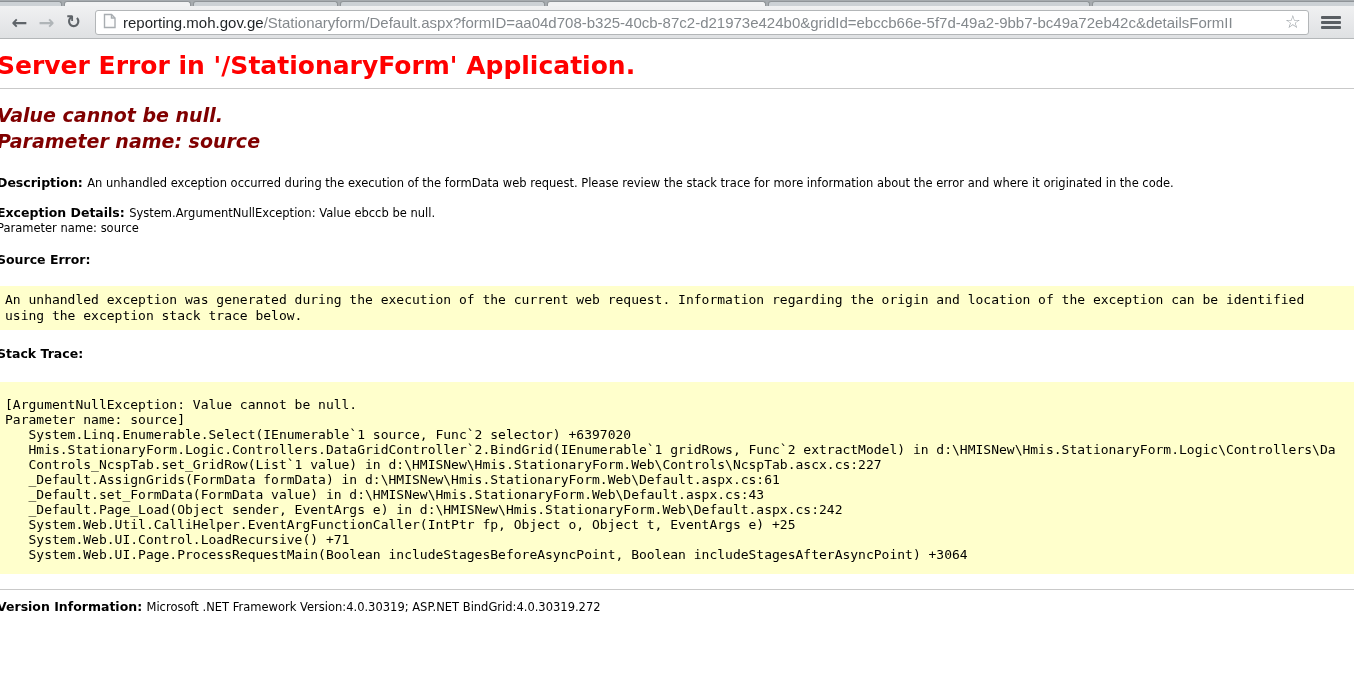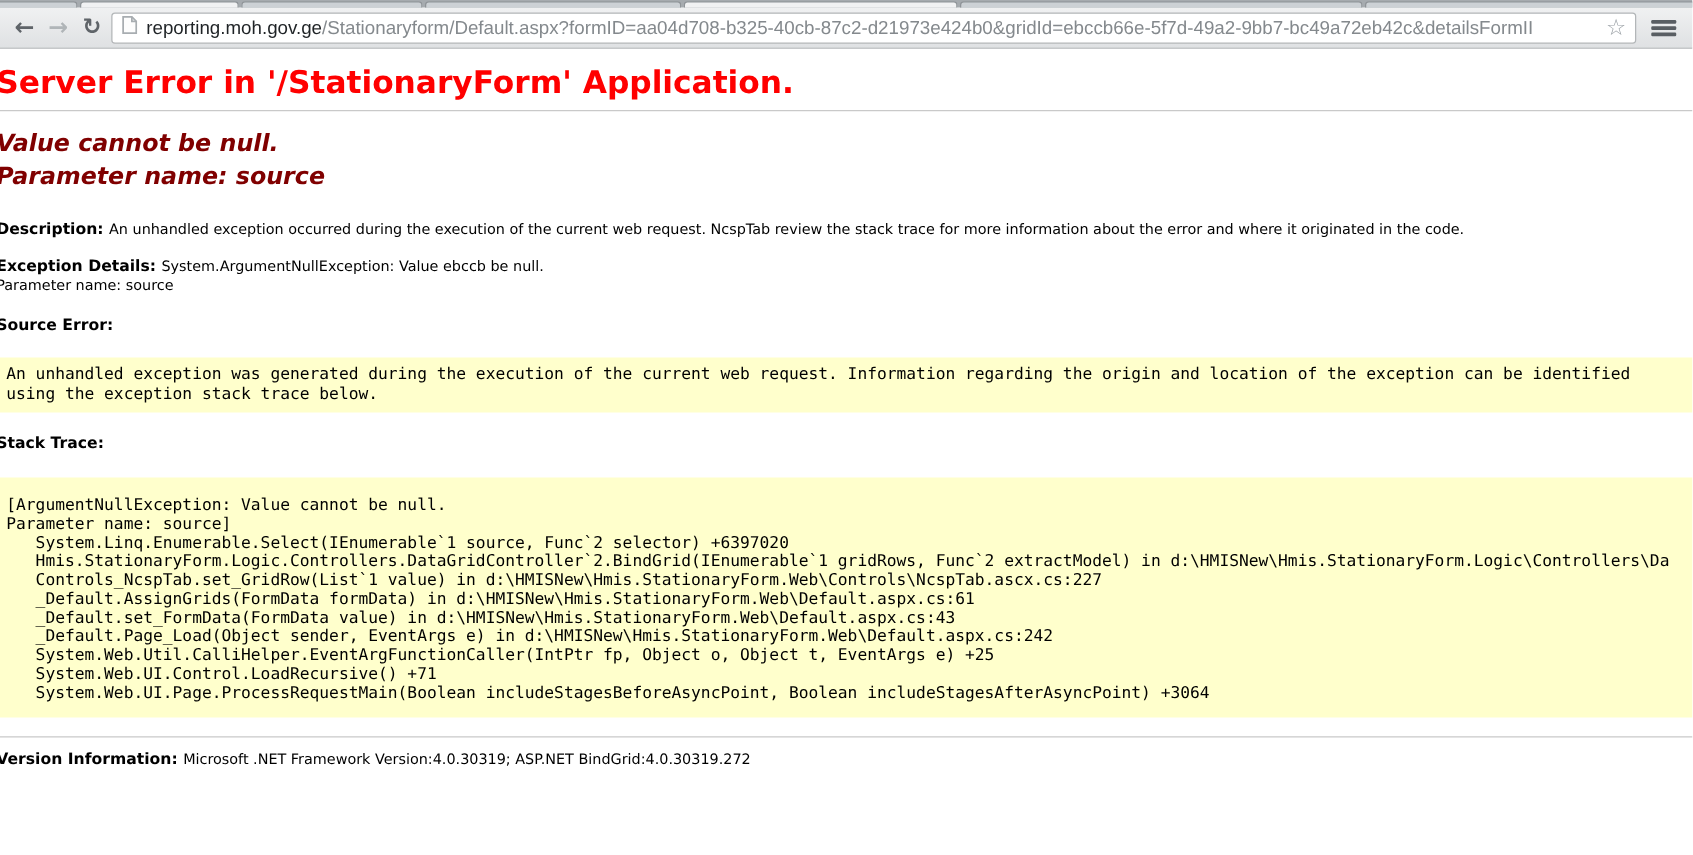--- a/index.html
+++ b/index.html
@@ -20,21 +20,21 @@
     height: 33px; background: linear-gradient(#f0f1f2, #dfe1e3);
     border-bottom: 1px solid #b4b7b9;
     display: flex; align-items: center; padding: 0 6px;
   }
   .navbtn { width: 27px; text-align: center; font-size: 19px; font-weight: bold;
             color: #5f6469; cursor: pointer; user-select: none; line-height: 1; }
   .navbtn.disabled { color: #b0b5b8; }
   .reload { font-size: 18px; }
 
   .omnibox {
-    flex: 1; height: 25px; margin-left: 2px;
+    flex: 1; height: 25px; margin-left: 8px;
     background: #ffffff; border: 1px solid #b3b6b8; border-radius: 3px;
     display: flex; align-items: center; padding: 0 7px;
     font-family: "Liberation Sans", sans-serif; font-size: 15px;
     white-space: nowrap; overflow: hidden;
   }
   .page-icon { flex: 0 0 auto; margin-right: 7px; display: inline-block; }
   .url { overflow: hidden; white-space: nowrap; flex: 1; }
   .url-domain { color: #1f2326; }
   .url-path { color: #84898d; }
   .star { flex: 0 0 auto; margin-left: 6px; color: #9aa0a5; font-size: 18px;
@@ -118,21 +118,21 @@
   <h1 class="err-title">Server Error in '/StationaryForm' Application.</h1>
 
   <hr class="divider">
 
   <div class="err-subtitle">
     <div>Value cannot be null.</div>
     <div>Parameter name: source</div>
   </div>
 
   <div class="para m-desc">
-    <b>Description: </b><span>An unhandled exception occurred during the execution of the current web request. NcspTab review the stack trace for more information about the error and where it originated in the code.</span>
+    <b>Description: </b><span>An unhandled exception occurred during the execution of the formData web request. Please review the stack trace for more information about the error and where it originated in the code.</span>
   </div>
 
   <div class="para m-exc">
     <b>Exception Details: </b><span>System.ArgumentNullException: Value ebccb be null.</span>
     <div>Parameter name: source</div>
   </div>
 
   <div class="para m-srcerr">
     <b>Source Error:</b>
   </div>

